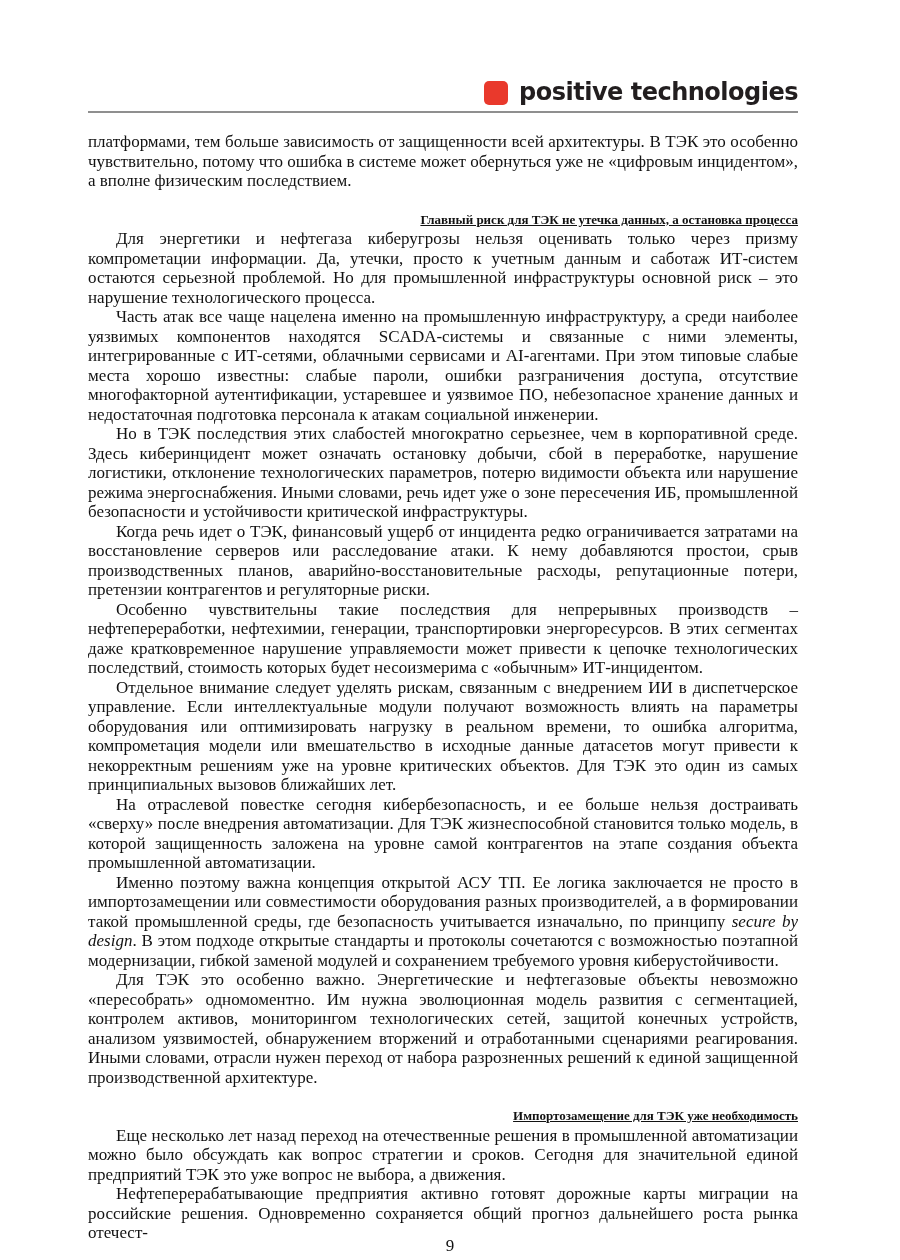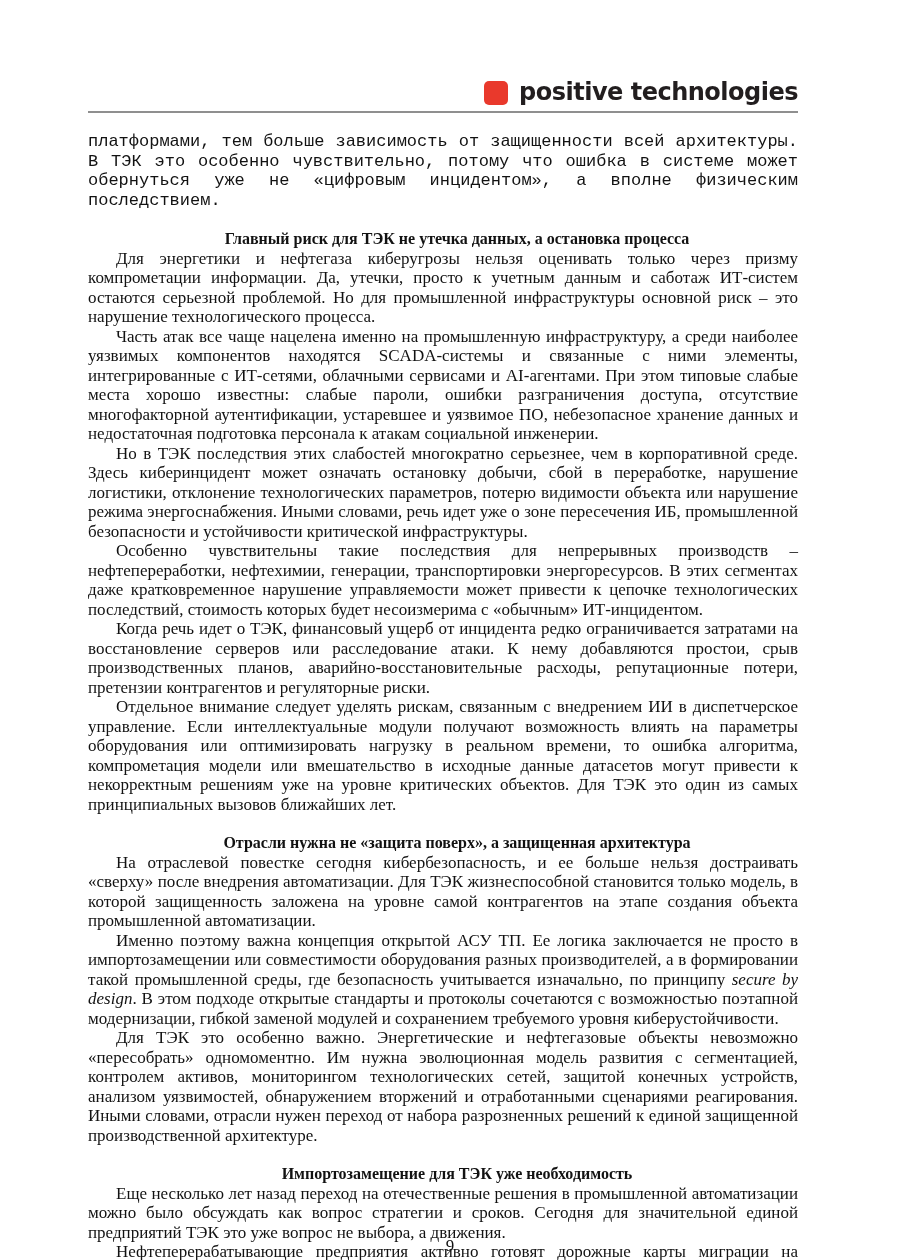--- a/index.html
+++ b/index.html
@@ -50,27 +50,28 @@
     width: 710px;
     margin: 19px 0 0 88px;
     font-size: 17px;
     line-height: 19.5px;
     text-align: justify;
   }
   .doc-paragraph {
     margin: 0;
     text-indent: 28px;
   }
-  .doc-paragraph.no-indent { text-indent: 0; font-family: Liberation Mono, monospace; }
+  .doc-paragraph.no-indent { text-indent: 0; }
   .doc-heading {
     margin: 19px 0 0 0;
-    font-size: 16px;
+    font-size: 13px;
     font-weight: 700;
     text-indent: 28px;
-    text-align: center;
+    text-align: right;
+    text-decoration: underline;
   }
   .italic { font-style: italic; }
   .page-footer {
     position: absolute;
     left: 0;
     bottom: 48px;
     width: 900px;
     text-align: center;
     font-size: 17px;
     color: #121212;
@@ -89,24 +90,23 @@
   </div>
 
   <hr class="header-rule">
 
   <div class="doc-body">
     <p class="doc-paragraph no-indent">платформами, тем больше зависимость от защищенности всей архитектуры. В ТЭК это особенно чувствительно, потому что ошибка в системе может обернуться уже не «цифровым инцидентом», а вполне физическим последствием.</p>
     <p class="doc-heading">Главный риск для ТЭК не утечка данных, а остановка процесса</p>
     <p class="doc-paragraph">Для энергетики и нефтегаза киберугрозы нельзя оценивать только через призму компрометации информации. Да, утечки, просто к учетным данным и саботаж ИТ-систем остаются серьезной проблемой. Но для промышленной инфраструктуры основной риск – это нарушение технологического процесса.</p>
     <p class="doc-paragraph">Часть атак все чаще нацелена именно на промышленную инфраструктуру, а среди наиболее уязвимых компонентов находятся SCADA-системы и связанные с ними элементы, интегрированные с ИТ-сетями, облачными сервисами и AI-агентами. При этом типовые слабые места хорошо известны: слабые пароли, ошибки разграничения доступа, отсутствие многофакторной аутентификации, устаревшее и уязвимое ПО, небезопасное хранение данных и недостаточная подготовка персонала к атакам социальной инженерии.</p>
     <p class="doc-paragraph">Но в ТЭК последствия этих слабостей многократно серьезнее, чем в корпоративной среде. Здесь киберинцидент может означать остановку добычи, сбой в переработке, нарушение логистики, отклонение технологических параметров, потерю видимости объекта или нарушение режима энергоснабжения. Иными словами, речь идет уже о зоне пересечения ИБ, промышленной безопасности и устойчивости критической инфраструктуры.</p>
+    <p class="doc-paragraph">Когда речь идет о ТЭК, финансовый ущерб от инцидента редко ограничивается затратами на восстановление серверов или расследование атаки. К нему добавляются простои, срыв производственных планов, аварийно-восстановительные расходы, репутационные потери, претензии контрагентов и регуляторные риски.</p>
     <p class="doc-paragraph">Особенно чувствительны такие последствия для непрерывных производств – нефтепереработки, нефтехимии, генерации, транспортировки энергоресурсов. В этих сегментах даже кратковременное нарушение управляемости может привести к цепочке технологических последствий, стоимость которых будет несоизмерима с «обычным» ИТ-инцидентом.</p>
-    <p class="doc-paragraph">Когда речь идет о ТЭК, финансовый ущерб от инцидента редко ограничивается затратами на восстановление серверов или расследование атаки. К нему добавляются простои, срыв производственных планов, аварийно-восстановительные расходы, репутационные потери, претензии контрагентов и регуляторные риски.</p>
     <p class="doc-paragraph">Отдельное внимание следует уделять рискам, связанным с внедрением ИИ в диспетчерское управление. Если интеллектуальные модули получают возможность влиять на параметры оборудования или оптимизировать нагрузку в реальном времени, то ошибка алгоритма, компрометация модели или вмешательство в исходные данные датасетов могут привести к некорректным решениям уже на уровне критических объектов. Для ТЭК это один из самых принципиальных вызовов ближайших лет.</p>
-    <p class="doc-heading">Отрасли нужна не «защита поверх», а защищенная архитектура</p>
     <p class="doc-paragraph">На отраслевой повестке сегодня кибербезопасность, и ее больше нельзя достраивать «сверху» после внедрения автоматизации. Для ТЭК жизнеспособной становится только модель, в которой защищенность заложена на уровне самой контрагентов на этапе создания объекта промышленной автоматизации.</p>
     <p class="doc-paragraph">
       <span>Именно поэтому важна концепция открытой АСУ ТП. Ее логика заключается не просто в импортозамещении или совместимости оборудования разных производителей, а в формировании такой промышленной среды, где безопасность учитывается изначально, по принципу </span><span class="italic">secure by design</span><span>. В этом подходе открытые стандарты и протоколы сочетаются с возможностью поэтапной модернизации, гибкой заменой модулей и сохранением требуемого уровня киберустойчивости.</span>
     </p>
     <p class="doc-paragraph">Для ТЭК это особенно важно. Энергетические и нефтегазовые объекты невозможно «пересобрать» одномоментно. Им нужна эволюционная модель развития с сегментацией, контролем активов, мониторингом технологических сетей, защитой конечных устройств, анализом уязвимостей, обнаружением вторжений и отработанными сценариями реагирования. Иными словами, отрасли нужен переход от набора разрозненных решений к единой защищенной производственной архитектуре.</p>
     <p class="doc-heading">Импортозамещение для ТЭК уже необходимость</p>
     <p class="doc-paragraph">Еще несколько лет назад переход на отечественные решения в промышленной автоматизации можно было обсуждать как вопрос стратегии и сроков. Сегодня для значительной единой предприятий ТЭК это уже вопрос не выбора, а движения.</p>
     <p class="doc-paragraph">Нефтеперерабатывающие предприятия активно готовят дорожные карты миграции на российские решения. Одновременно сохраняется общий прогноз дальнейшего роста рынка отечест-</p>
   </div>
 

